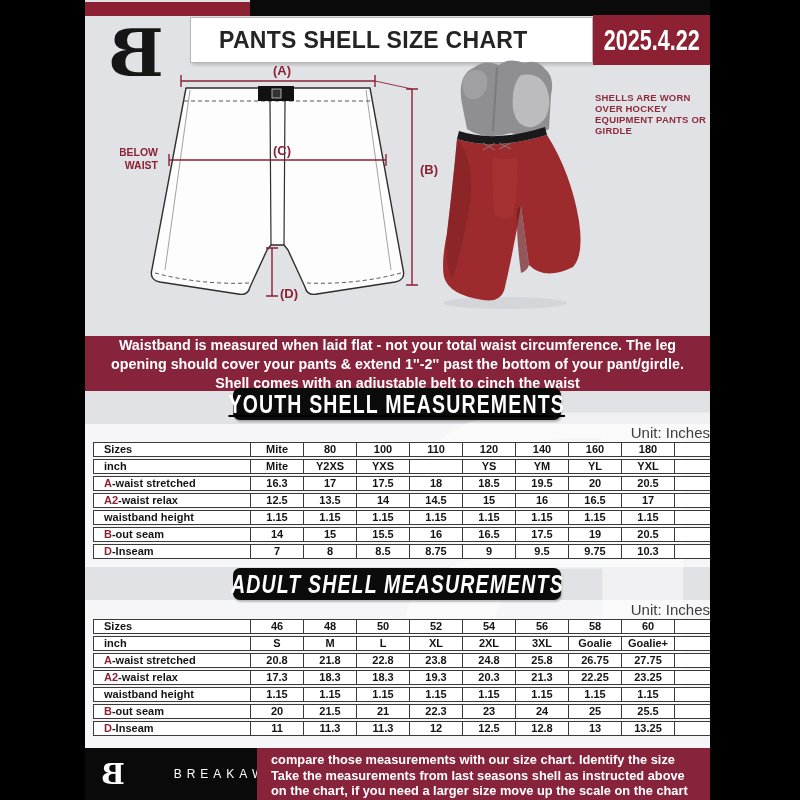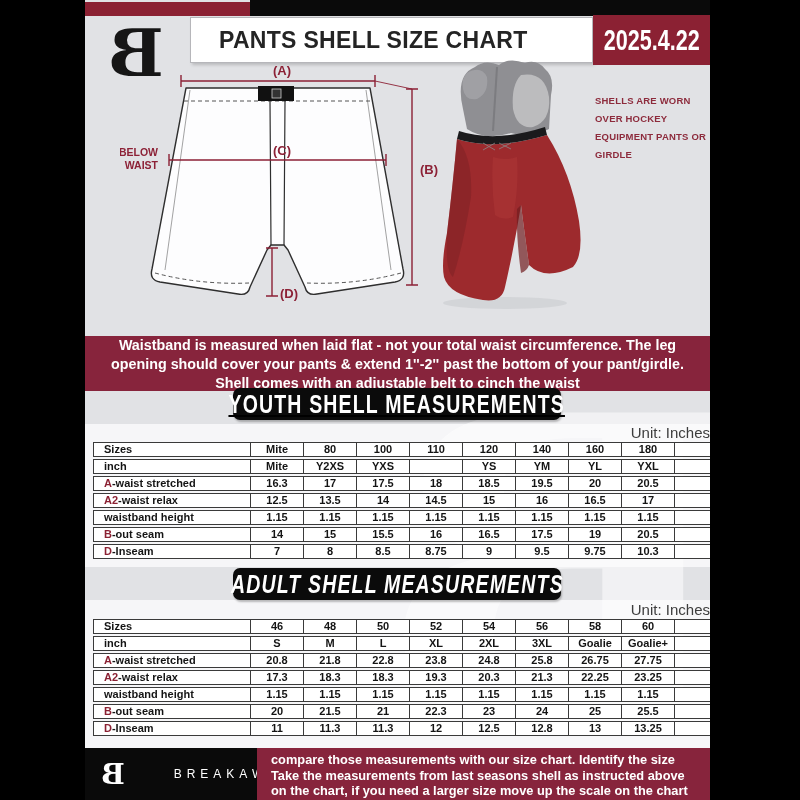--- a/index.html
+++ b/index.html
@@ -18,21 +18,21 @@
              display:flex;align-items:center;padding-left:28px;box-sizing:border-box;}
   .title-bar span{font-size:23px;font-weight:600;color:#242424;letter-spacing:.3px;}
   .date-box{position:absolute;left:508px;top:15px;width:117px;height:50px;background:#8b2133;
             display:flex;align-items:center;justify-content:center;}
   .date-box span{color:#fff;font-weight:bold;font-size:30px;transform:scaleX(.72);white-space:nowrap;}
 
   
   .shorts-svg{position:absolute;left:35px;top:63px;}
   .pants-svg{position:absolute;left:348px;top:57px;}
   .side-note{position:absolute;left:510px;top:92px;width:118px;font-size:9.5px;font-weight:bold;
-             color:#8d2b3c;line-height:18px;letter-spacing:.2px;}
+             color:#8d2b3c;line-height:11px;letter-spacing:.2px;}
 
   
   .info-banner{position:absolute;left:0;top:329px;width:625px;height:55px;background:#87243c;color:#fff;
                text-align:center;font-size:14.3px;font-weight:600;line-height:19px;padding-top:0;box-sizing:border-box;margin-top:7px;}
 
   
   .panel{position:absolute;left:0;width:625px;background:#f6f6f8;}
   .p1{top:424px;height:143px;}
   .p2{top:600px;height:148px;}
   .watermark{position:absolute;left:295px;top:390px;font-family:"DejaVu Serif",serif;font-weight:bold;

